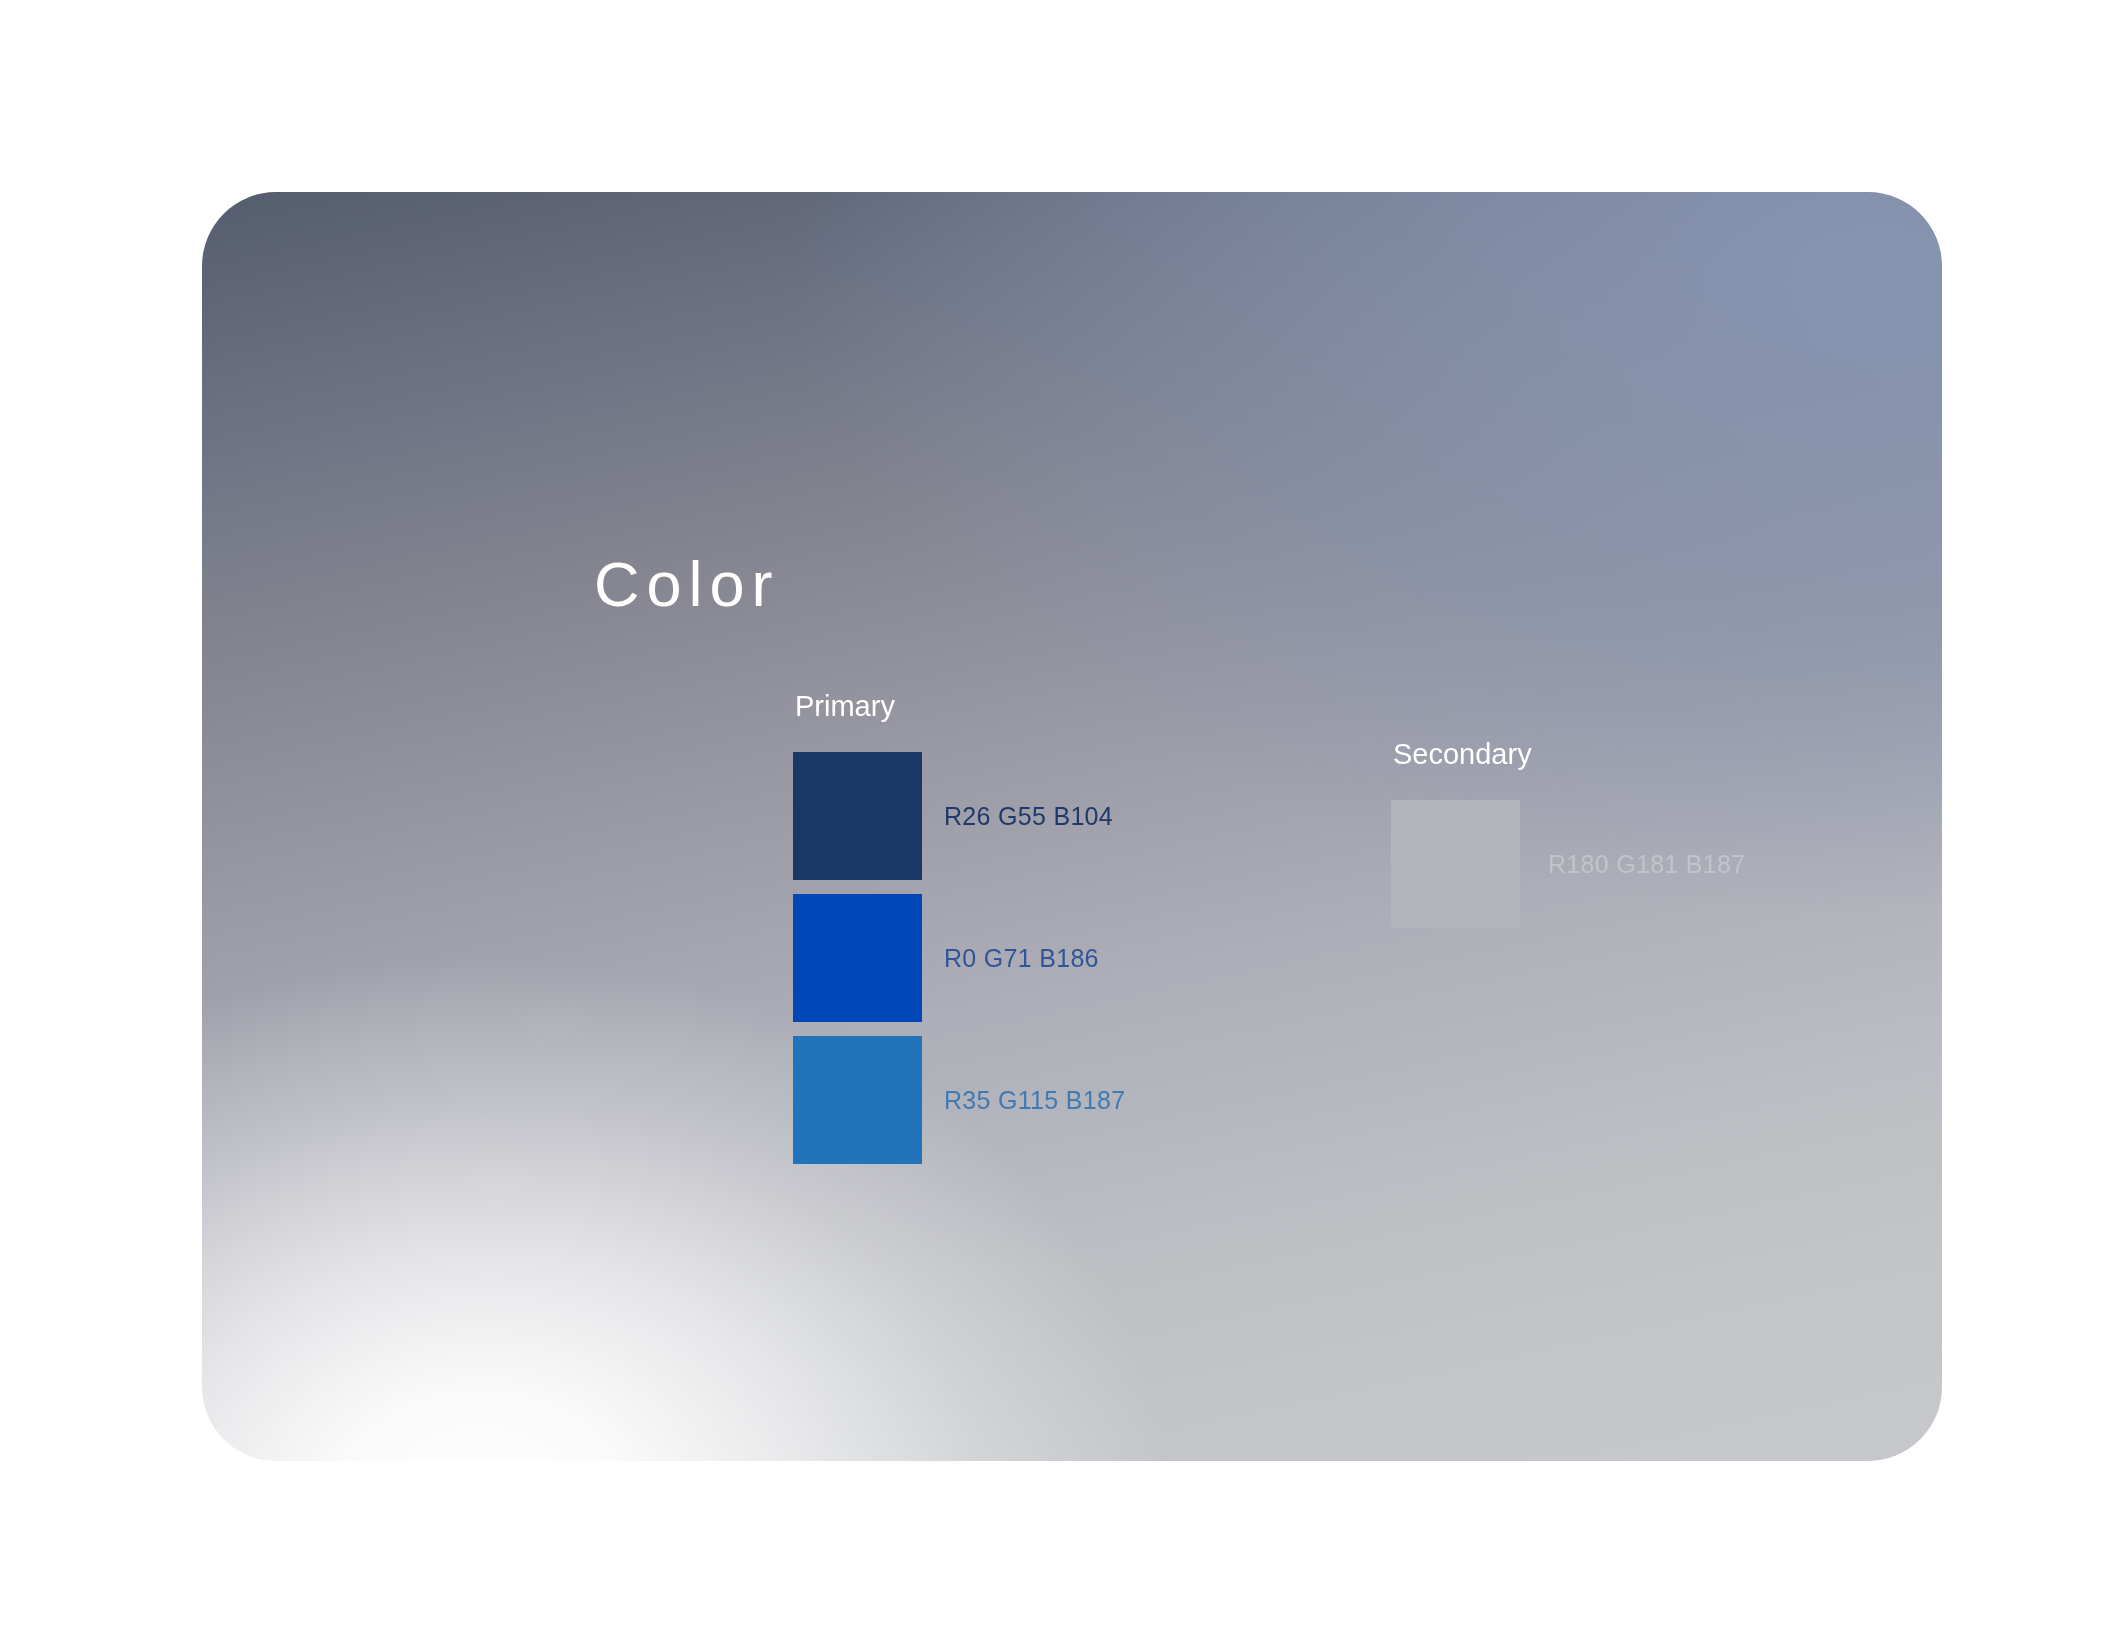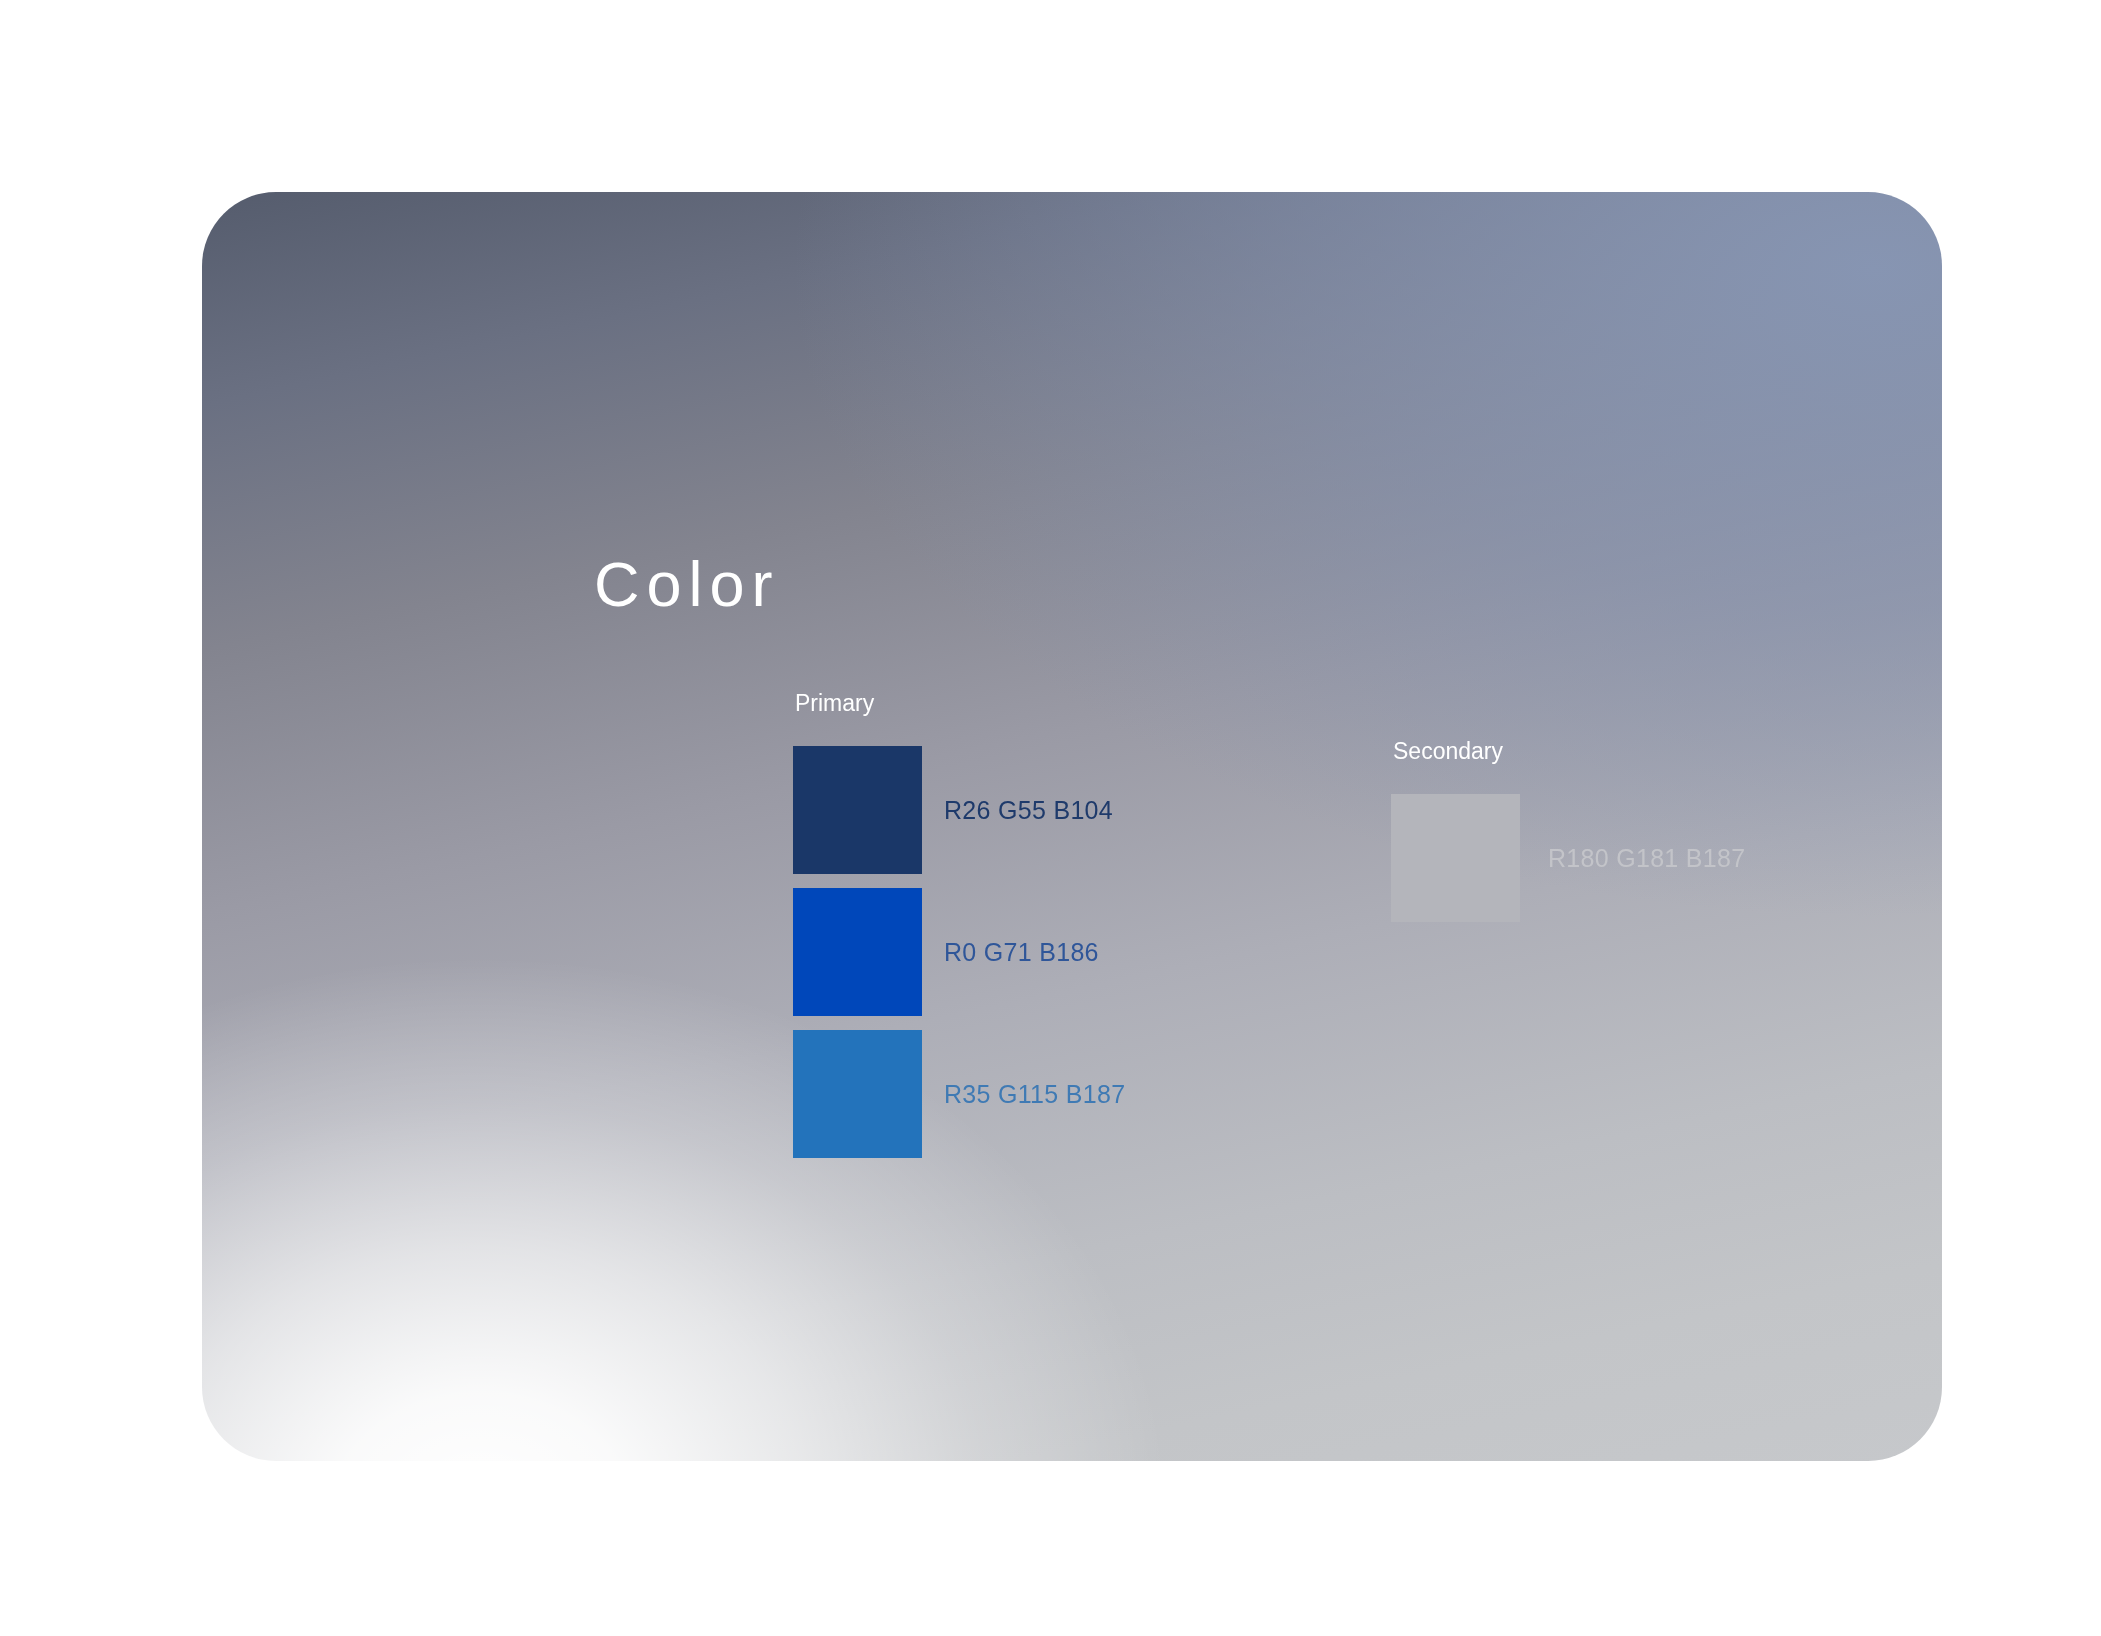--- a/index.html
+++ b/index.html
@@ -62,21 +62,21 @@
 
   
   .palette-column {
     position: absolute;
     top: 500px;
   }
   #palette-column-primary  { left: 591px;  }
   #palette-column-secondary{ left: 1189px; margin-top: 48px; }
 
   .column-heading {
-    font-size: 23px;
+    font-size: 29px;
     font-weight: 400;
     color: #ffffff;
     line-height: 1;
     margin: 0 0 31px 2px;
     white-space: nowrap;
   }
 
   .swatch-row {
     display: flex;
     align-items: center;

